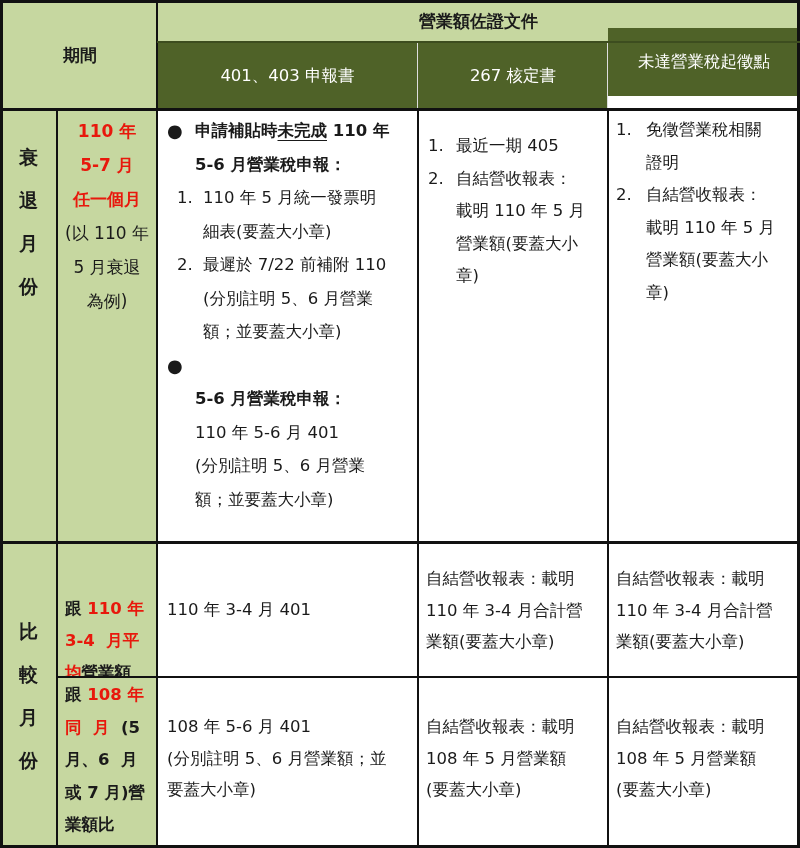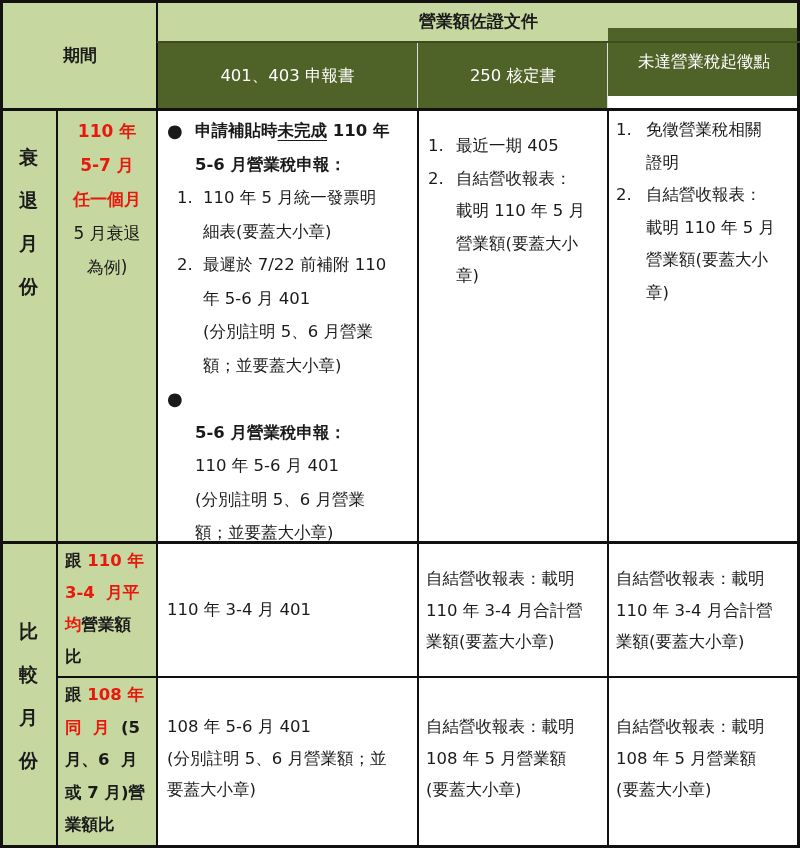--- a/index.html
+++ b/index.html
@@ -32,57 +32,57 @@
   </div>
 
   <div class="cell light center hdr" style="left:157px;top:0;width:643px;height:42px;">
     <span>營業額佐證文件</span>
   </div>
 
   <div class="cell dark center sub" style="left:157px;top:42px;width:261px;height:68px;">
     <span>401、403 申報書</span>
   </div>
   <div class="cell dark center sub" style="left:418px;top:42px;width:190px;height:68px;">
-    <span>250 核定書</span>
+    <span>267 核定書</span>
   </div>
   <div class="cell dark center sub" style="left:608px;top:28px;width:192px;height:68px;">
     <span>未達營業稅起徵點</span>
   </div>
 
   <div class="cell light center vtext" style="left:0;top:110px;width:57px;height:433px;justify-content:flex-start;padding-top:26px;">
     <span>衰</span>
     <span>退</span>
     <span>月</span>
     <span>份</span>
   </div>
 
   <div class="cell light center txt" style="left:57px;top:110px;width:100px;height:433px;justify-content:flex-start;padding-top:4px;line-height:34px;font-size:17px;">
     <span class="red">110 年</span>
     <span class="red">5-7 月</span>
     <span class="red">任一個月</span>
+    <span>(以 110 年</span>
     <span>5 月衰退</span>
     <span>為例)</span>
   </div>
 
   <div class="cell white txt" style="left:157px;top:110px;width:261px;height:433px;padding:4px 6px 0 10px;line-height:33.5px;">
     <div class="bullet-row b">
       <span class="bullet">●</span>
       <span><span>申請補貼時</span><span class="u">未完成</span><span> 110 年</span></span>
     </div>
     <div class="b" style="padding-left:28px;">5-6 月營業稅申報：</div>
     <div class="bullet-row" style="padding-left:10px;">
       <span class="num">1.</span>
       <span>110  年  5  月統一發票明</span>
     </div>
     <div style="padding-left:36px;">細表(要蓋大小章)</div>
     <div class="bullet-row" style="padding-left:10px;">
       <span class="num">2.</span>
       <span>最遲於 7/22 前補附 110</span>
     </div>
-    <div style="padding-left:36px;">年 5-6 月 401</div>
     <div style="padding-left:36px;">(分別註明  5、6  月營業</div>
     <div style="padding-left:36px;">額；並要蓋大小章)</div>
     <div class="bullet-row b">
       <span class="bullet">●</span>
     </div>
     <div class="b" style="padding-left:28px;">5-6 月營業稅申報：</div>
     <div style="padding-left:28px;">110 年 5-6 月 401</div>
     <div style="padding-left:28px;">(分別註明  5、6  月營業</div>
     <div style="padding-left:28px;">額；並要蓋大小章)</div>
   </div>
@@ -117,21 +117,21 @@
   </div>
 
   <div class="cell light center vtext" style="left:0;top:543px;width:57px;height:305px;">
     <span>比</span>
     <span>較</span>
     <span>月</span>
     <span>份</span>
   </div>
 
   <div class="cell light txt b" id="c1p" style="left:57px;top:543px;width:100px;height:134px;padding:2px 4px 0 8px;line-height:32px;font-size:16.5px;">
-      <div style="white-space: pre;"><span>跟 </span><span class="red">110 年</span></div>
+      <div style="white-space: pre; margin-top: 48px;"><span>跟 </span><span class="red">110 年</span></div>
       <div style="white-space: pre;"><span class="red">3-4  月平</span></div>
       <div style="white-space: pre;"><span class="red">均</span><span>營業額</span></div>
       <div style="white-space: pre;"><span>比</span></div>
     </div>
   <div class="cell white txt" style="left:157px;top:543px;width:261px;height:134px;display:flex;flex-direction:column;justify-content:center;padding-left:10px;">
     <div>110 年 3-4 月 401</div>
   </div>
   <div class="cell white txt" style="left:418px;top:543px;width:190px;height:134px;padding:20px 4px 0 8px;">
     <div>自結營收報表：載明</div>
     <div>110 年 3-4 月合計營</div>

